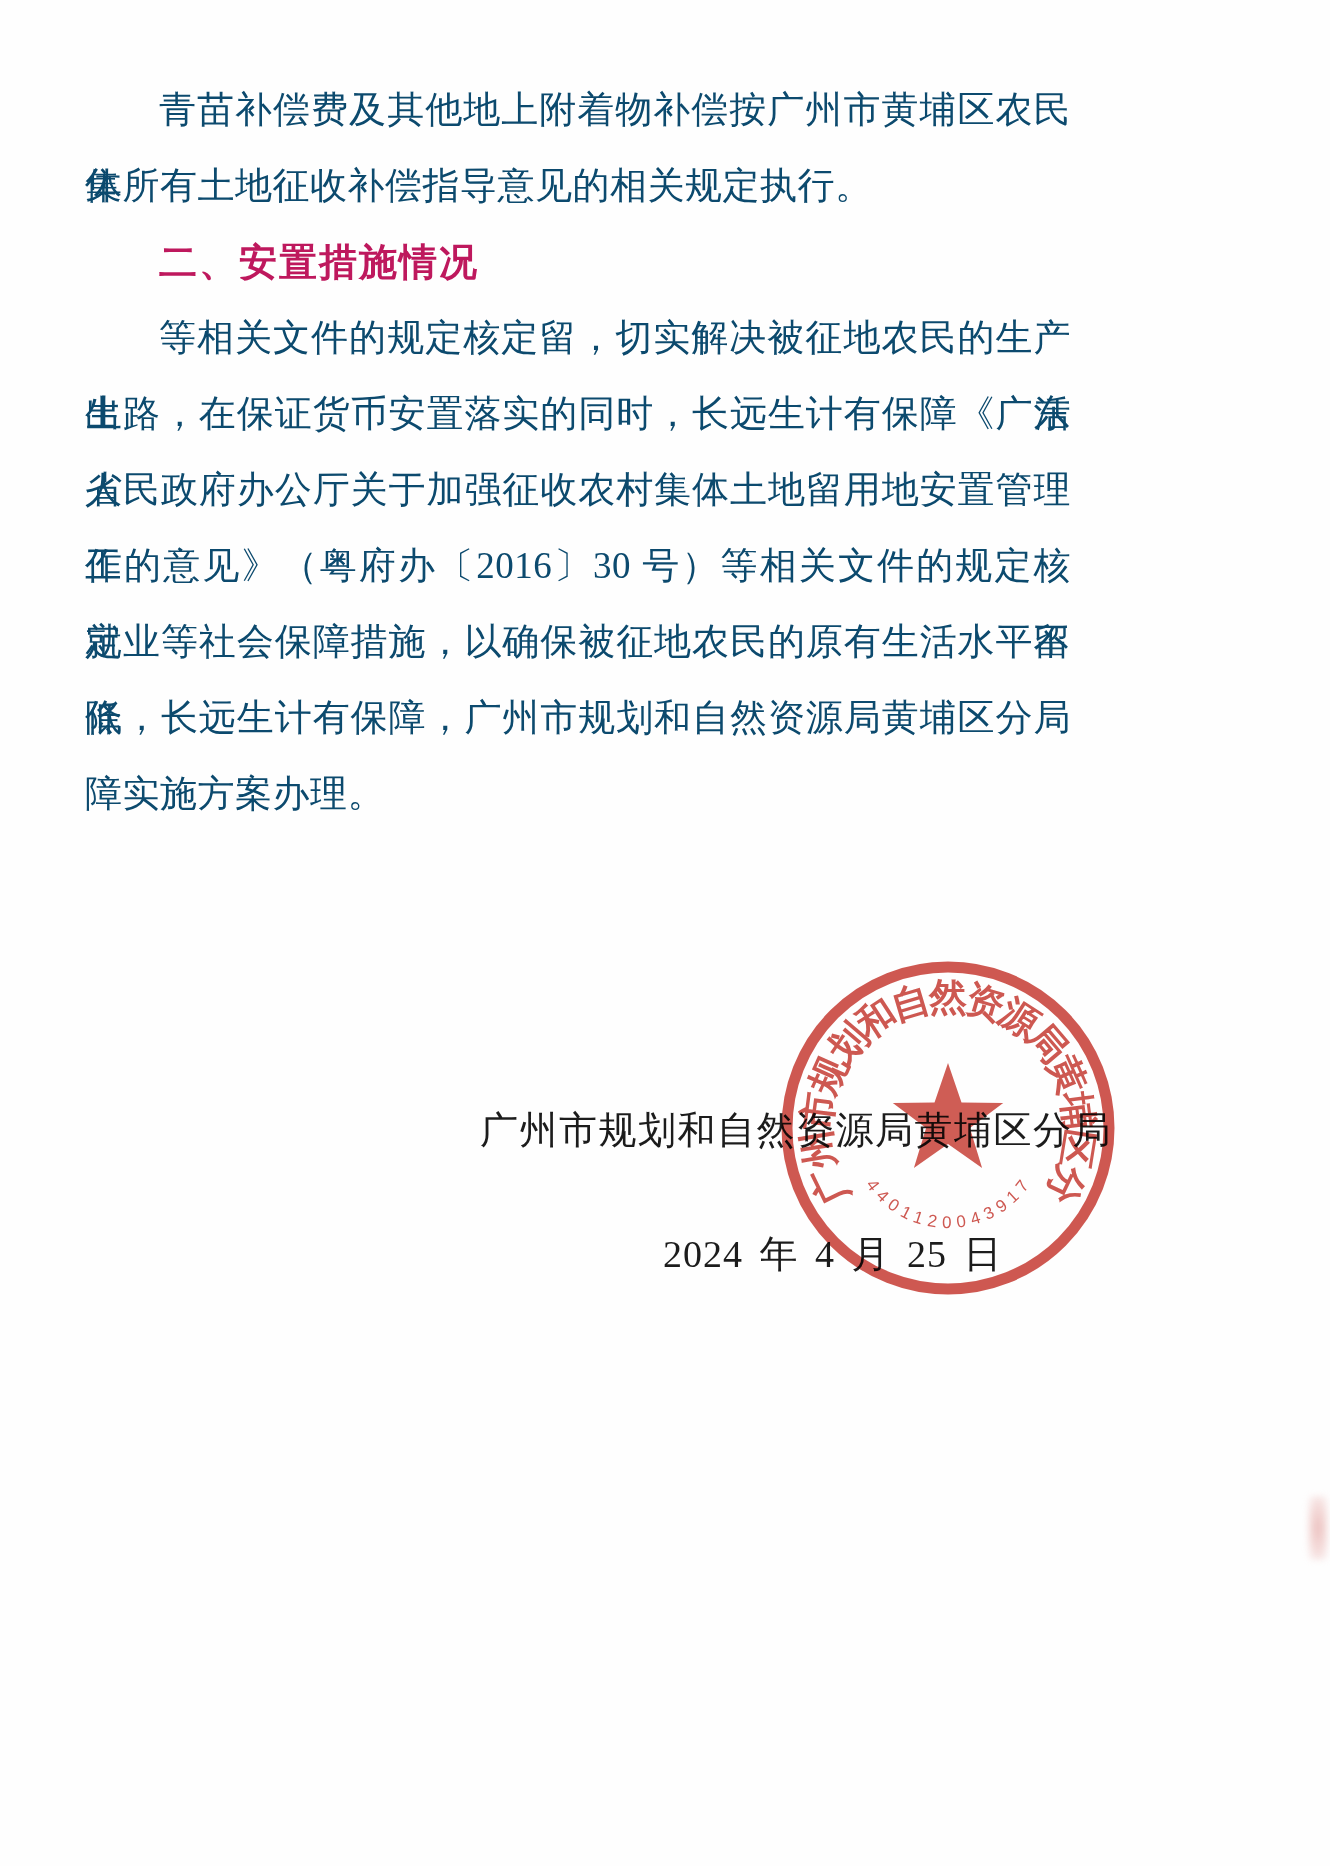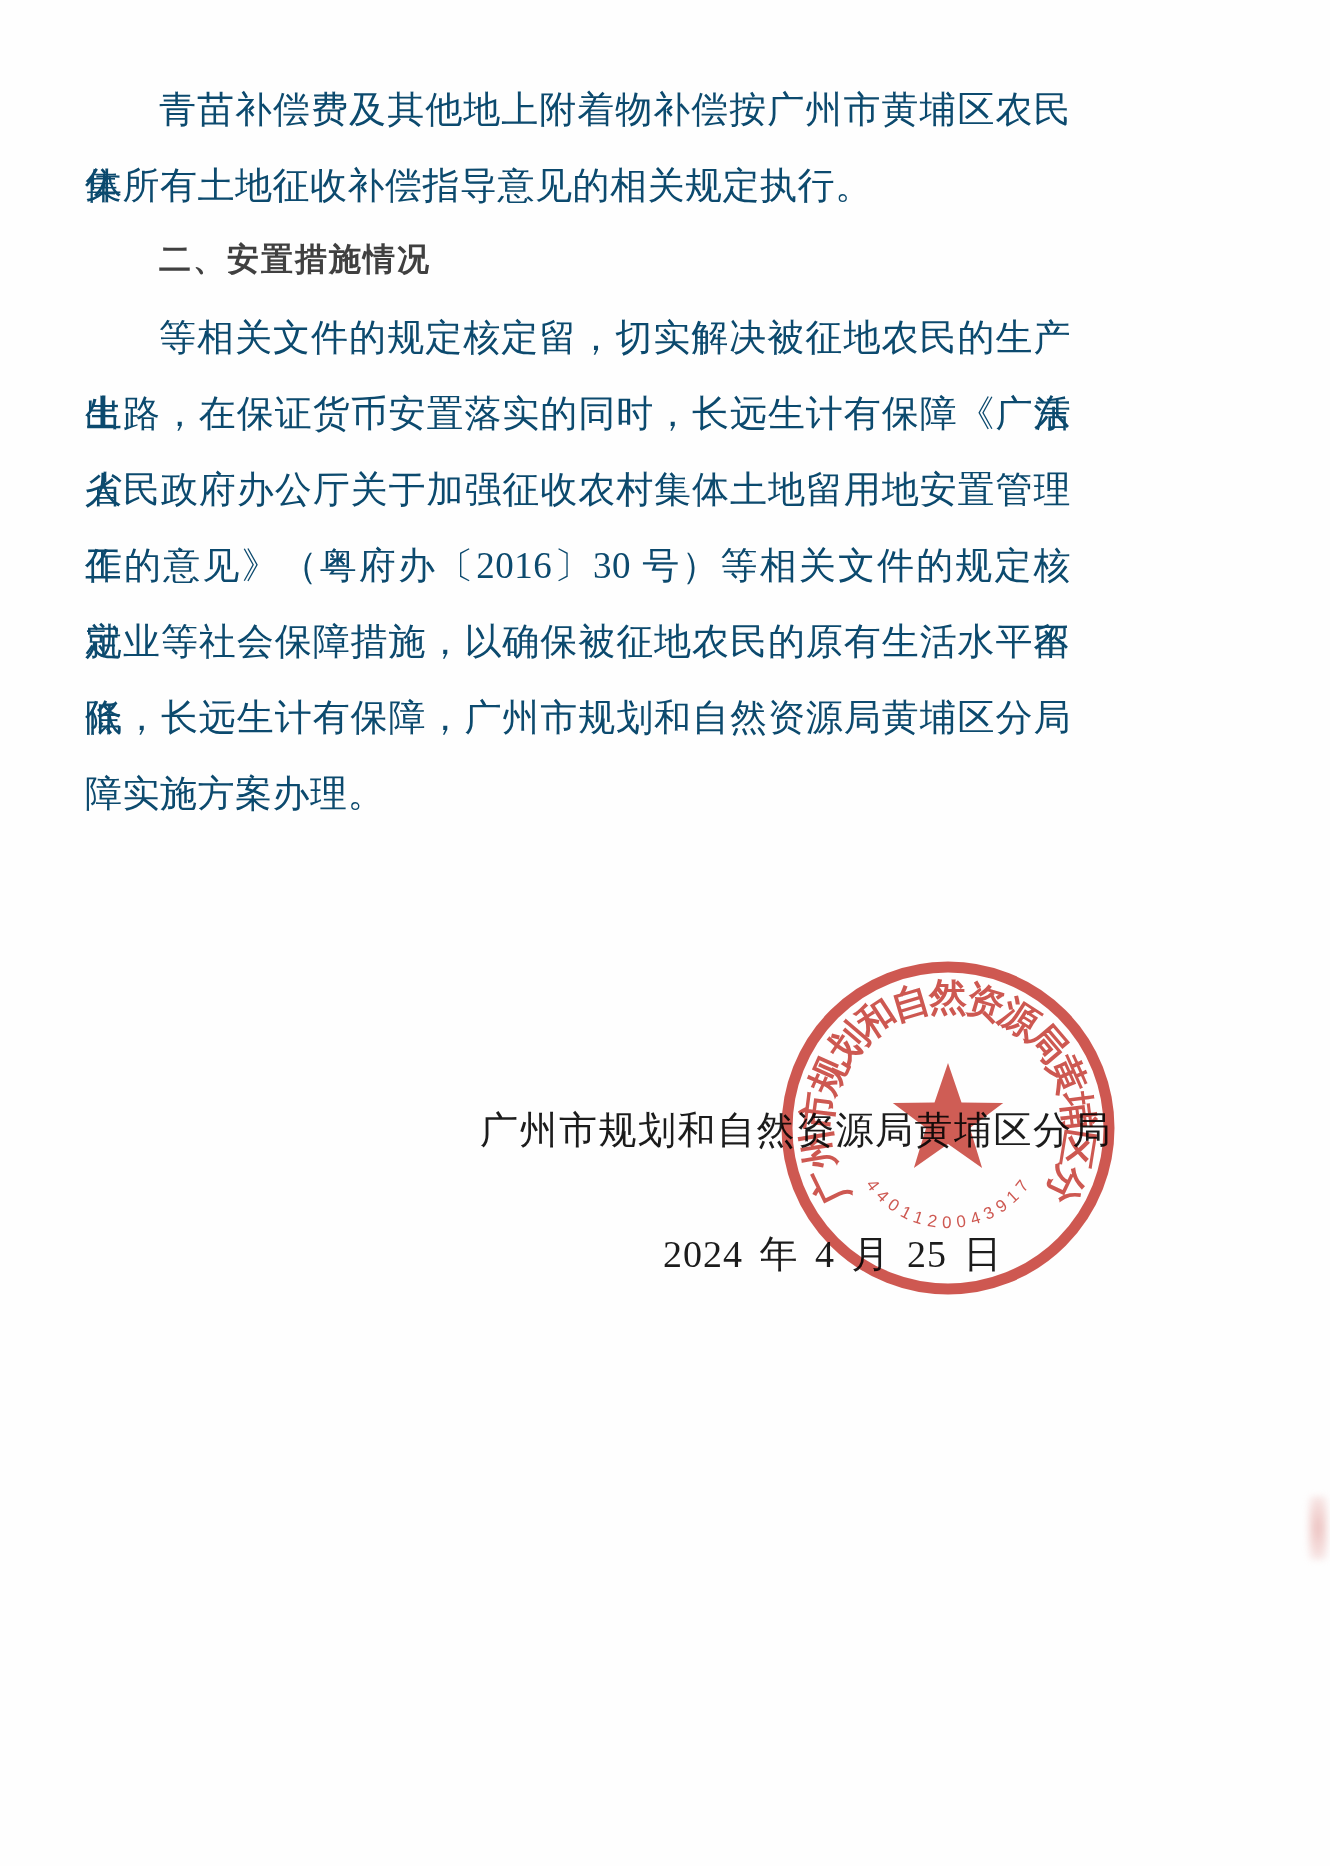--- a/index.html
+++ b/index.html
@@ -19,25 +19,25 @@
     height:76px;
     color:#0c4a6e;
     letter-spacing:0.5px;
   }
   .just{
     text-align:justify;
     text-align-last:justify;
   }
   .indent{text-indent:74px;}
   .heading{
-    font-family:Liberation Mono, monospace;
+    font-family:Liberation Sans, sans-serif;
     font-weight:700;
-    font-size:32px;
+    font-size:38px;
     letter-spacing:2px;
-    color:#404040;
+    color:#be185d;
   }
   .signature-line{
     position:absolute;
     left:480px;top:1098px;
     font-size:38px;
     line-height:64px;
     letter-spacing:1.5px;
     white-space:nowrap;
     color:#1c1c1c;
   }

